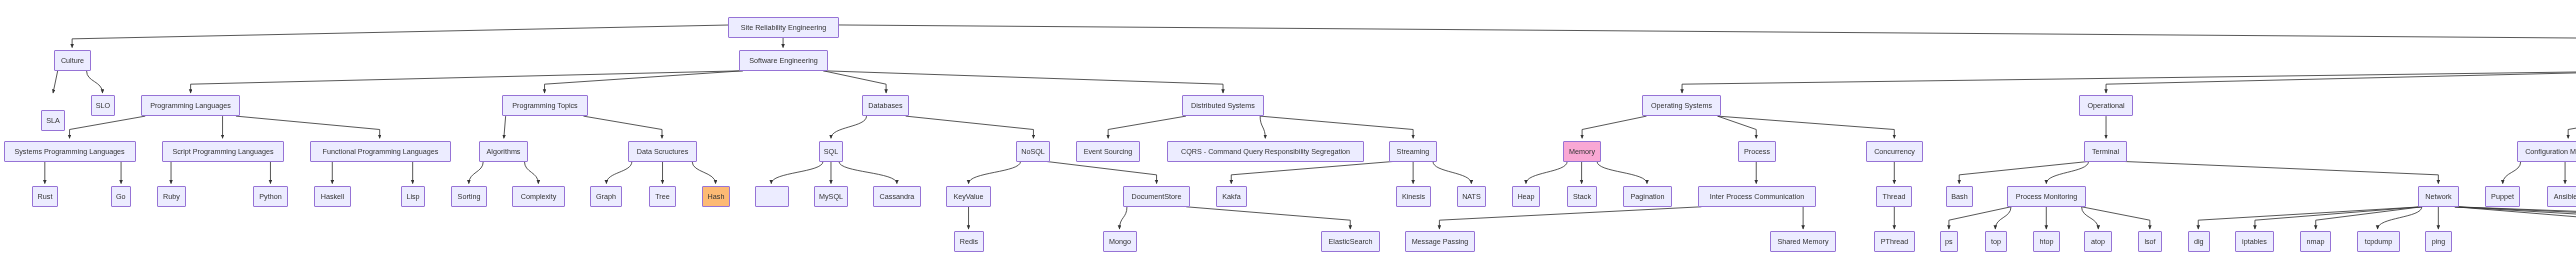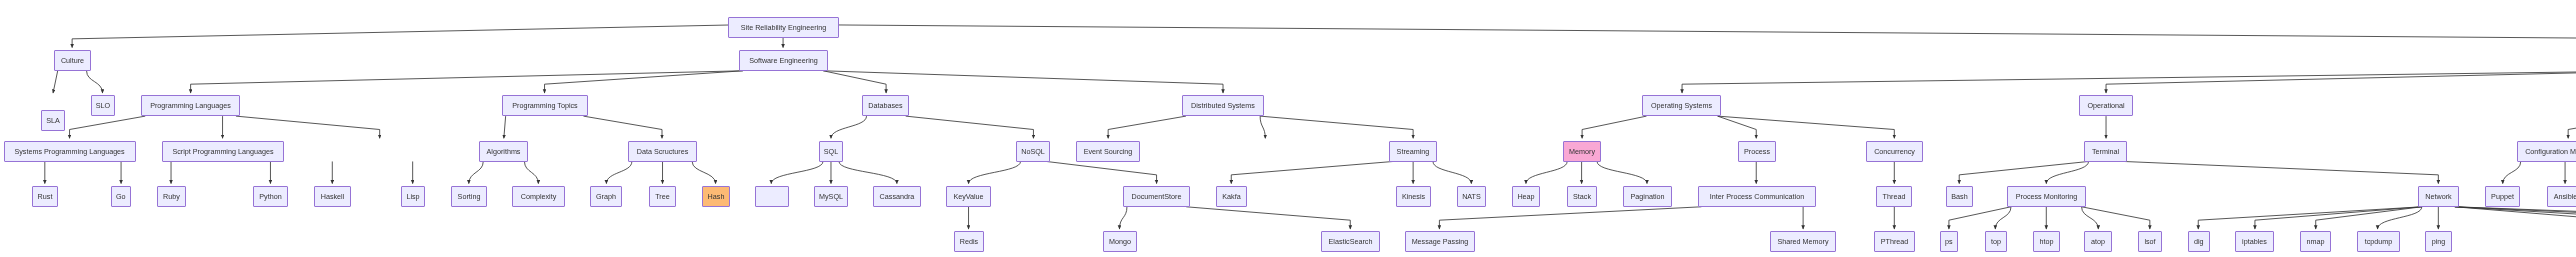--- a/index.html
+++ b/index.html
@@ -145,25 +145,27 @@
     <div class="node" style="left: 41px; top: 95px; width: 24px; background: rgb(236, 236, 255); border-color: rgb(150, 115, 214); color: rgb(51, 51, 51); margin-top: 15px;">SLA</div>
     <div class="node" style="left: 91px; top: 95px; width: 24px; background: rgb(236, 236, 255); border-color: rgb(150, 115, 214); color: rgb(51, 51, 51);">SLO</div>
     <div class="node" style="left: 141px; top: 95px; width: 99px; background: rgb(236, 236, 255); border-color: rgb(150, 115, 214); color: rgb(51, 51, 51);">Programming Languages</div>
     <div class="node" style="left: 502px; top: 95px; width: 86px; background: rgb(236, 236, 255); border-color: rgb(150, 115, 214); color: rgb(51, 51, 51);">Programming Topics</div>
     <div class="node" style="left: 862px; top: 95px; width: 47px; background: rgb(236, 236, 255); border-color: rgb(150, 115, 214); color: rgb(51, 51, 51);">Databases</div>
     <div class="node" style="left: 1182px; top: 95px; width: 82px; background: rgb(236, 236, 255); border-color: rgb(150, 115, 214); color: rgb(51, 51, 51);">Distributed Systems</div>
     <div class="node" style="left: 1642px; top: 95px; width: 79px; background: rgb(236, 236, 255); border-color: rgb(150, 115, 214); color: rgb(51, 51, 51);">Operating Systems</div>
     <div class="node" style="left: 2079px; top: 95px; width: 54px; background: rgb(236, 236, 255); border-color: rgb(150, 115, 214); color: rgb(51, 51, 51);">Operational</div>
     <div class="node" style="left: 3.6px; top: 141px; width: 132px; background: rgb(236, 236, 255); border-color: rgb(150, 115, 214); color: rgb(51, 51, 51);">Systems Programming Languages</div>
     <div class="node" style="left: 162px; top: 141px; width: 122px; background: rgb(236, 236, 255); border-color: rgb(150, 115, 214); color: rgb(51, 51, 51);">Script Programming Languages</div>
+    <div class="node" style="left: 310px; top: 141px; width: 141px; background: rgb(236, 236, 255); border-color: rgb(150, 115, 214); color: rgb(51, 51, 51);">Functional Programming Languages</div>
     <div class="node" style="left: 479px; top: 141px; width: 49px; background: rgb(236, 236, 255); border-color: rgb(150, 115, 214); color: rgb(51, 51, 51);">Algorithms</div>
     <div class="node" style="left: 628px; top: 141px; width: 69px; background: rgb(236, 236, 255); border-color: rgb(150, 115, 214); color: rgb(51, 51, 51);">Data Scructures</div>
     <div class="node" style="left: 819px; top: 141px; width: 24px; background: rgb(236, 236, 255); border-color: rgb(150, 115, 214); color: rgb(51, 51, 51);">SQL</div>
     <div class="node" style="left: 1016px; top: 141px; width: 34px; background: rgb(236, 236, 255); border-color: rgb(150, 115, 214); color: rgb(51, 51, 51);">NoSQL</div>
     <div class="node" style="left: 1076px; top: 141px; width: 64px; background: rgb(236, 236, 255); border-color: rgb(150, 115, 214); color: rgb(51, 51, 51);">Event Sourcing</div>
+    <div class="node" style="left: 1167px; top: 141px; width: 197px; background: rgb(236, 236, 255); border-color: rgb(150, 115, 214); color: rgb(51, 51, 51);">CQRS - Command Query Responsibility Segregation</div>
     <div class="node" style="left: 1389px; top: 141px; width: 48px; background: rgb(236, 236, 255); border-color: rgb(150, 115, 214); color: rgb(51, 51, 51);">Streaming</div>
     <div class="node" style="left: 1563px; top: 141px; width: 38px; background: #f9a8d4; border-color: rgb(150, 115, 214); color: rgb(51, 51, 51);">Memory</div>
     <div class="node" style="left: 1738px; top: 141px; width: 38px; background: rgb(236, 236, 255); border-color: rgb(150, 115, 214); color: rgb(51, 51, 51);">Process</div>
     <div class="node" style="left: 1866px; top: 141px; width: 57px; background: rgb(236, 236, 255); border-color: rgb(150, 115, 214); color: rgb(51, 51, 51);">Concurrency</div>
     <div class="node" style="left: 2084px; top: 141px; width: 43px; background: rgb(236, 236, 255); border-color: rgb(150, 115, 214); color: rgb(51, 51, 51);">Terminal</div>
     <div class="node" style="left: 2517px; top: 141px; width: 103px; background: rgb(236, 236, 255); border-color: rgb(150, 115, 214); color: rgb(51, 51, 51);">Configuration Management</div>
     <div class="node" style="left: 32px; top: 186px; width: 26px; background: rgb(236, 236, 255); border-color: rgb(150, 115, 214); color: rgb(51, 51, 51);">Rust</div>
     <div class="node" style="left: 111px; top: 186px; width: 19.6px; background: rgb(236, 236, 255); border-color: rgb(150, 115, 214); color: rgb(51, 51, 51);">Go</div>
     <div class="node" style="left: 157px; top: 186px; width: 29px; background: rgb(236, 236, 255); border-color: rgb(150, 115, 214); color: rgb(51, 51, 51);">Ruby</div>
     <div class="node" style="left: 253px; top: 186px; width: 35px; background: rgb(236, 236, 255); border-color: rgb(150, 115, 214); color: rgb(51, 51, 51);">Python</div>

